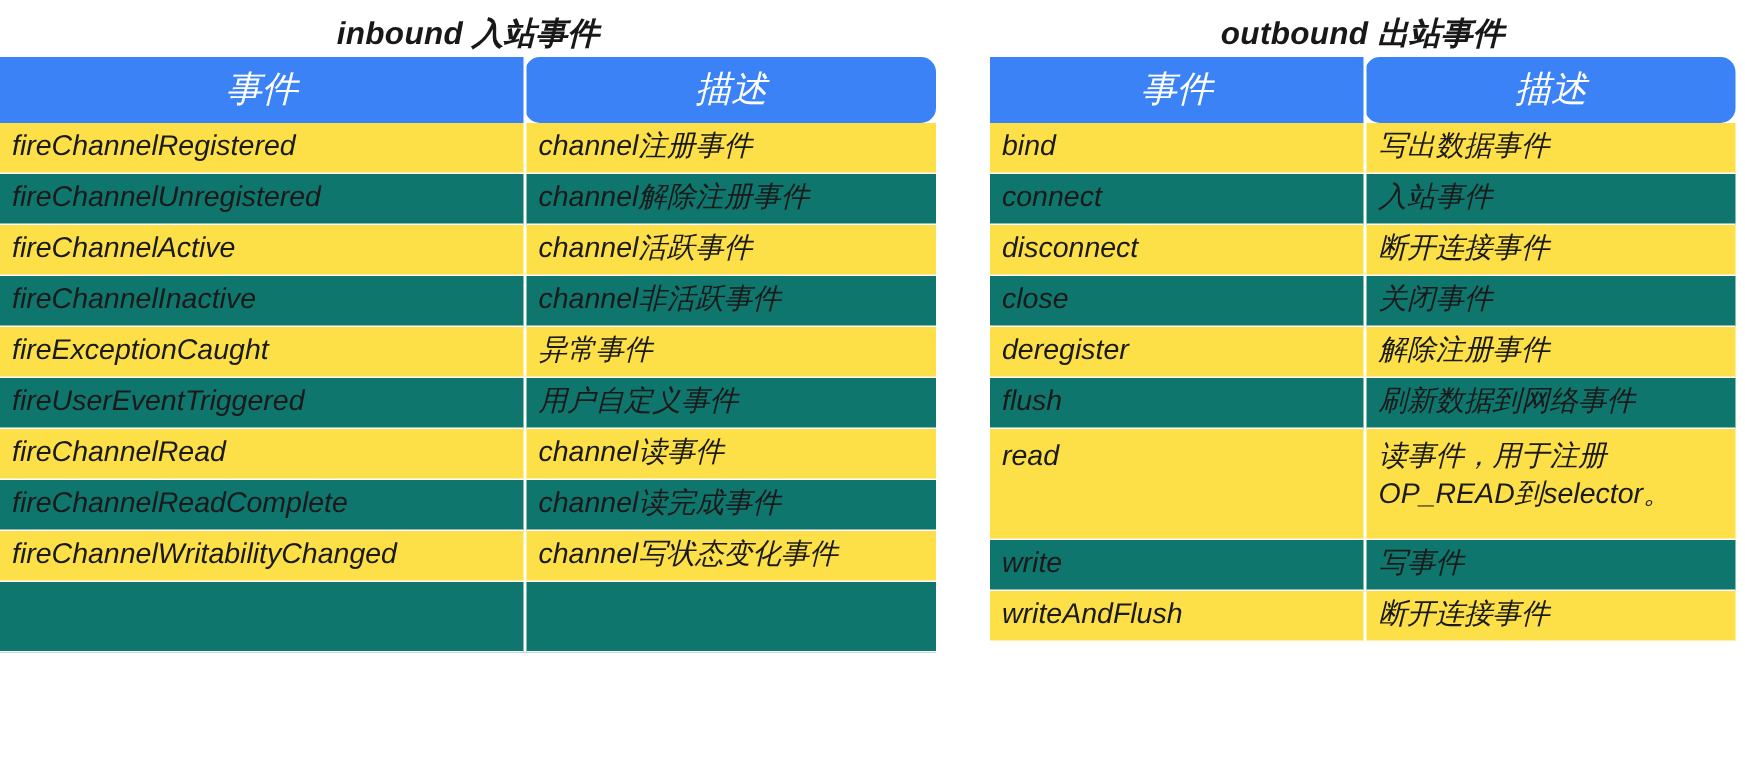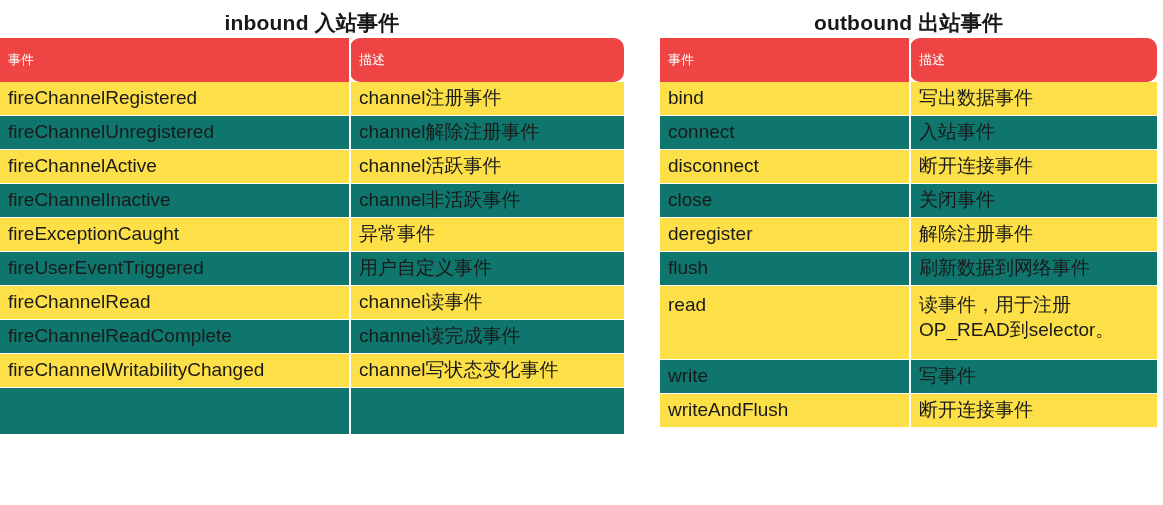--- a/index.html
+++ b/index.html
@@ -13,20 +13,21 @@
     font-family: "Liberation Sans", "DejaVu Sans", sans-serif;
     color: #1a1a1a;
     overflow: hidden;
     position: relative;
   }
 
   .board {
     position: relative;
     width: 1163px;
     height: 379px;
+    font-style: italic;
   }
 
   .panel {
     position: absolute;
     top: 0;
   }
   .panel-inbound  { left: 0px;   width: 624px; }
   .panel-outbound { left: 660px; width: 497px; }
 
   .panel-title {
@@ -53,25 +54,26 @@
   table.grid td {
     text-align: left;
     vertical-align: middle;
     padding: 3px 8px 5px 8px;
     border: 0;
     font-weight: normal;
     line-height: 25px;
   }
 
   table.grid thead th {
-    background: #ef4444;
+    background: #3b82f6;
     color: #ffffff;
-    font-size: 13px;
+    font-size: 24px;
     height: 36px;
     border-right: 2px solid #ffffff;
+    text-align: center;
   }
   table.grid thead th:last-child { border-right: 0; border-radius: 10px; }
 
   table.grid tbody td {
     border-right: 2px solid #ffffff;
     border-bottom: 1px solid #ffffff;
   }
   table.grid tbody td:last-child { border-right: 0; }
 
   tr.row-dark td  { background: #fde047; }

